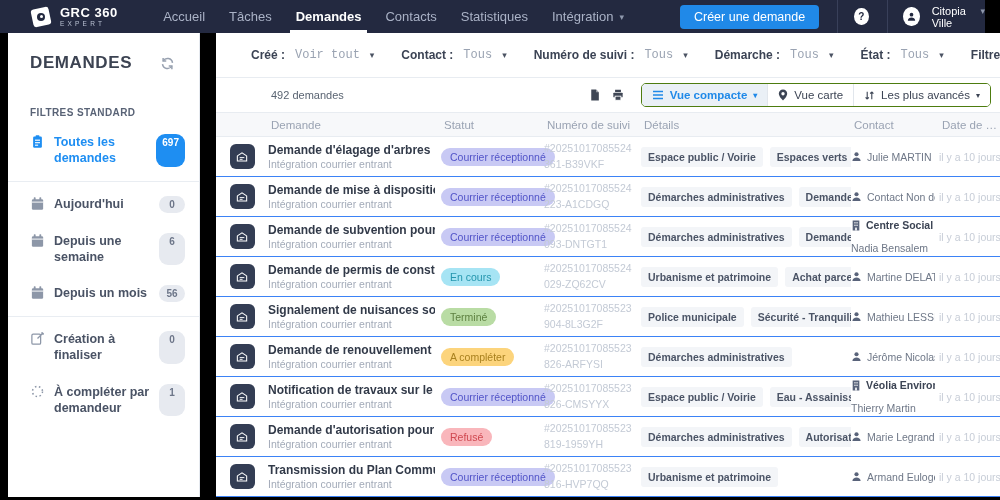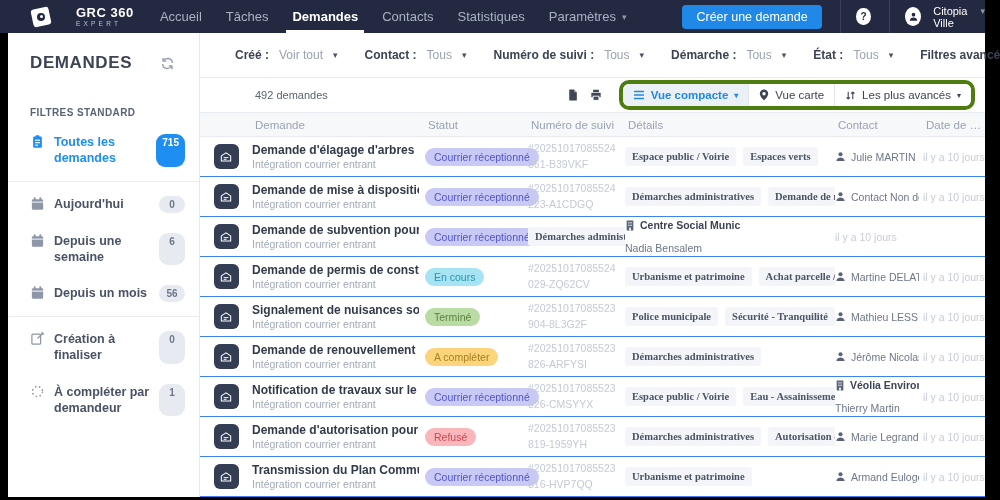--- a/index.html
+++ b/index.html
@@ -1,21 +1,21 @@
 <!DOCTYPE html>
 <html><head>
 <meta charset="utf-8">
 <style>
   html,body{margin:0;padding:0;}
   body{width:1000px;height:500px;background:#000;font-family:"Liberation Sans",sans-serif;overflow:hidden;position:relative;}
   .stage{position:absolute;inset:0;background:#000;}
 
   
   .topnav{position:absolute;left:0;top:0;width:985px;height:33px;background:#232940;display:flex;align-items:center;color:#aab2c6;}
-  .brand{display:flex;align-items:center;gap:24px;margin-left:30px;width:130px;}
+  .brand{display:flex;align-items:center;gap:8px;margin-left:30px;width:130px;}
   .brand-ico{width:22px;height:22px;position:relative;}
   .brand-ico .stamp{position:absolute;inset:2px;background:#fff;border-radius:3px;transform:rotate(-12deg);}
   .brand-ico .gear{position:absolute;left:7px;top:7px;width:8px;height:8px;border-radius:50%;background:#232940;}
   .brand-ico .gear::after{content:"";position:absolute;left:2.5px;top:2.5px;width:3px;height:3px;border-radius:50%;background:#fff;}
   .brand-txt{line-height:1;}
   .brand-l1{color:#fff;font-size:13px;font-weight:bold;letter-spacing:.5px;}
   .brand-l2{color:#b9c1d2;font-size:6.5px;letter-spacing:3.2px;margin-top:2px;}
   .navmenu{display:flex;align-items:center;height:100%;gap:24px;margin-left:22px;}
   .navitem{font-size:13px;height:100%;display:flex;align-items:center;position:relative;cursor:pointer;white-space:nowrap;}
   .navitem.active{color:#fff;font-weight:bold;}
@@ -39,51 +39,51 @@
   .sb-item .sb-ico{width:16px;flex:0 0 16px;color:#8d97a8;display:flex;}
   .sb-item .sb-label{flex:1;font-size:12.5px;font-weight:bold;line-height:1.3;}
   .sb-badge{min-width:14px;text-align:center;background:#e7eaf0;color:#6d7689;font-size:10px;font-weight:bold;border-radius:9px;padding:3px 6px;}
   .sb-item.active{color:#1e8ef2;}
   .sb-item.active .sb-ico{color:#1e8ef2;}
   .sb-item.active .sb-label{color:#1e8ef2;}
   .sb-item.active .sb-badge{background:#1e8ef2;color:#fff;}
   .sb-div{height:1px;background:#e9edf2;margin:4px 0;}
 
   
-  .main{position:absolute;left:200px;top:33px;width:785px;height:400px;background:#eab308;}
+  .main{position:absolute;left:216px;top:33px;width:785px;height:400px;background:#eab308;}
   .filterbar{height:45px;display:flex;align-items:center;gap:27px;padding-left:35px;border-bottom:1px solid #e8ecf1;box-sizing:border-box;background:#fff;}
   .filter{display:flex;align-items:center;gap:10px;font-size:12px;cursor:pointer;white-space:nowrap;}
   .filter .f-label{color:#3b4354;font-weight:bold;}
-  .filter .f-value{color:#9aa3b2;}
+  .filter .f-value{color:#9aa3b2;font-family:Liberation Mono, monospace;}
   .filter .carat{font-size:9px;color:#4b5363;}
 
   .toolbar{height:35px;display:flex;align-items:center;border-bottom:1px solid #e8ecf1;box-sizing:border-box;padding:0 10px 0 55px;background:#fff;}
   .result-count{font-size:11px;color:#5a6472;}
   .tb-right{margin-left:auto;display:flex;align-items:center;gap:10px;}
   .tb-icobtn{color:#3f4654;cursor:pointer;display:flex;}
-  .seg-group{display:flex;align-items:stretch;border:4px solid #4d7c0f;border-radius:10px;overflow:hidden;margin-left:6px;}
+  .seg-group{display:flex;align-items:stretch;border:1px solid #4d7c0f;border-radius:5px;overflow:hidden;margin-left:6px;}
   .seg{display:flex;align-items:center;gap:6px;font-size:11.5px;padding:5px 10px;cursor:pointer;color:#3c4454;background:#fff;white-space:nowrap;}
   .seg+.seg{border-left:1px solid #e1e6ec;}
   .seg.active{background:#eaf0f6;color:#2089e8;font-weight:bold;}
   .seg .carat{font-size:8px;}
 
   
   .thead{height:24px;display:grid;grid-template-columns:52px 173px 103px 97px 210px 88px minmax(0,1fr);align-items:center;background:#f7f8fa;border-bottom:1px solid #e8ecf1;box-sizing:border-box;color:#9aa3b3;font-size:11.5px;}
   .thead>div{padding-left:3px;white-space:nowrap;overflow:hidden;text-overflow:ellipsis;}
   .rows{background:#fff;}
   .trow{height:40px;display:grid;grid-template-columns:52px 173px 103px 97px 210px 88px minmax(0,1fr);align-items:center;border-bottom:1px solid #3b82f6;box-sizing:border-box;background:#fff;cursor:pointer;}
   .cell-ico{display:flex;justify-content:center;}
   .mail-chip{width:25px;height:25px;border-radius:6px;background:#333d54;display:flex;align-items:center;justify-content:center;}
   .cell-main{overflow:hidden;padding-right:6px;}
   .r-title{font-size:12px;font-weight:bold;color:#323a49;white-space:nowrap;overflow:hidden;line-height:1.25;}
   .r-sub{font-size:10.5px;color:#a2aab8;white-space:nowrap;overflow:hidden;}
   .r-badge{display:inline-block;font-size:10.5px;padding:3px 9px;border-radius:10px;white-space:nowrap;}
   .cell-num{font-size:10.5px;color:#c3cad5;line-height:1.5;padding-right:6px;word-break:break-all;}
   .cell-tags{display:flex;align-items:center;gap:7px;overflow:hidden;white-space:nowrap;padding-right:4px;}
-  .tag{background:#f3f5f8;color:#4b5466;font-size:10.5px;font-weight:bold;padding:4px 7px;border-radius:3px;flex:0 0 auto;font-family:Liberation Serif, serif;}
+  .tag{background:#f3f5f8;color:#4b5466;font-size:10.5px;font-weight:bold;padding:4px 7px;border-radius:3px;flex:0 0 auto;}
   .cell-contact{font-size:10.5px;color:#6e7787;overflow:hidden;padding-right:4px;}
   .c-line1{display:flex;align-items:center;gap:5px;white-space:nowrap;overflow:hidden;}
   .c-name.bold{font-weight:bold;color:#3c4454;}
   .c-sub{white-space:nowrap;overflow:hidden;margin-top:11px;}
   .c-ico{display:flex;color:#59637a;flex:0 0 auto;}
   .cell-date{font-size:10.5px;color:#c7cdd7;white-space:nowrap;overflow:hidden;}
   svg{display:block;}
 </style>
 </head>
 <body>
@@ -111,21 +111,21 @@
       <div class="navitem active">
           <span>Demandes</span>
         </div>
       <div class="navitem">
           <span>Contacts</span>
         </div>
       <div class="navitem">
           <span>Statistiques</span>
         </div>
       <div class="navitem">
-          <span>Paramètres</span>
+          <span>Intégration</span>
           <span class="carat">▾</span>
         </div>
     </div>
     <button class="create-btn">Créer une demande</button>
     <div class="nav-sep"></div>
     <div class="help-circ">?</div>
     <div class="nav-sep"></div>
     <div class="user-circ">
       <svg width="11" height="11" viewBox="0 0 24 24" fill="#232940">
           <circle cx="12" cy="8" r="4"></circle>
@@ -156,21 +156,21 @@
       <span class="sb-ico">
           <svg width="15" height="15" viewBox="0 0 24 24" fill="currentColor">
             <rect x="5" y="4" width="14" height="18" rx="2"></rect>
             <rect x="9" y="2" width="6" height="4" rx="1" fill="currentColor"></rect>
             <rect x="8" y="9" width="8" height="1.8" fill="#fff"></rect>
             <rect x="8" y="13" width="8" height="1.8" fill="#fff"></rect>
             <rect x="8" y="17" width="5" height="1.8" fill="#fff"></rect>
           </svg>
         </span>
       <span class="sb-label">Toutes les demandes</span>
-      <span class="sb-badge">715</span>
+      <span class="sb-badge">697</span>
     </div>
     <div class="sb-div"></div>
     <div class="sb-item">
       <span class="sb-ico">
           <svg width="15" height="15" viewBox="0 0 24 24" fill="currentColor">
             <rect x="3" y="5" width="18" height="17" rx="2"></rect>
             <rect x="6" y="2" width="3" height="5" rx="1"></rect>
             <rect x="15" y="2" width="3" height="5" rx="1"></rect>
             <rect x="3" y="9" width="18" height="1.5" fill="#fff"></rect>
           </svg>
@@ -395,20 +395,21 @@
                 <path d="M4 10v9h16v-9"></path>
                 <path d="M8 13h8M8 16h5" stroke-width="1.6"></path>
               </svg>
       </div>
     </div>
     <div class="cell-main">
       <div class="r-title">Demande de subvention pour projet int...</div>
       <div class="r-sub">Intégration courrier entrant</div>
     </div>
     <div class="cell-status"><span class="r-badge" style="background: rgb(200, 201, 244); color: rgb(82, 84, 200);">Courrier réceptionné</span></div>
+    <div class="cell-num r-num">#20251017085524093-DNTGT1</div>
     <div class="cell-tags r-tags">
             <span class="tag">Démarches administratives</span>
             <span class="tag">Demande de subvent</span>
           </div>
     <div class="cell-contact">
       <div class="c-line1">
 
         <span class="c-ico c-org">
                 <svg width="10" height="11" viewBox="0 0 24 26" fill="currentColor">
                   <rect x="4" y="1" width="16" height="24"></rect>

